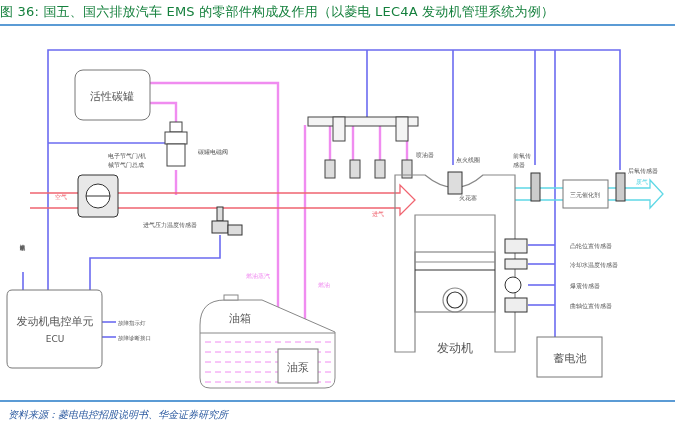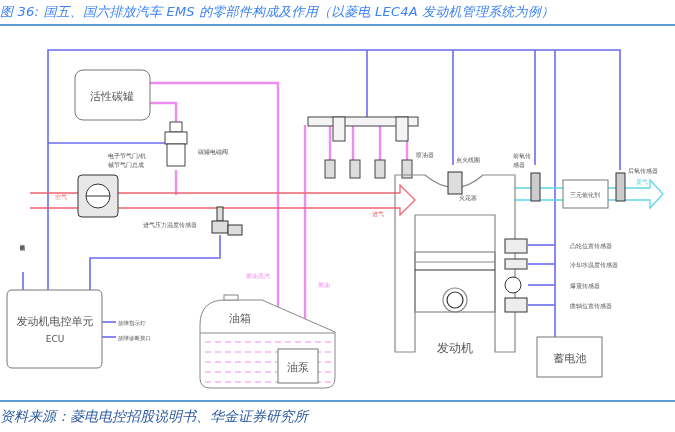--- a/index.html
+++ b/index.html
@@ -1,19 +1,19 @@
 <!DOCTYPE html>
 <html><head>
 <meta charset="utf-8">
 <style>
   html, body { margin:0; padding:0; background:#ffffff; }
   body { width:675px; height:432px; position:relative; overflow:hidden; font-family:"DejaVu Sans", sans-serif; }
-  .title { position:absolute; left:0; top:3px; height:20px; font-size:13px; color:#3b82f6; white-space:nowrap; letter-spacing:0.2px;font-style:italic; }
+  .title { position:absolute; left:0; top:3px; height:20px; font-size:13px; color:#15803d; white-space:nowrap; letter-spacing:0.2px; }
   .rule { position:absolute; left:0; width:675px; height:2px; background:#5b9bd5; }
-  .source { position:absolute; left:0; top:408px; font-size:14px; color:#2c5aa0; font-style:italic; white-space:nowrap; }
+  .source { position:absolute; left:8px; top:408px; font-size:10px; color:#2c5aa0; font-style:italic; white-space:nowrap; }
   svg { position:absolute; left:0; top:0; }
   .lbl { font-family:"DejaVu Sans", sans-serif; fill:#555; }
 </style>
 </head>
 <body>
 
 <div class="title">
   <span>图 36:</span>
   <span>国五、国六排放汽车 EMS 的零部件构成及作用（以菱电 LEC4A 发动机管理系统为例）</span>
 </div>

